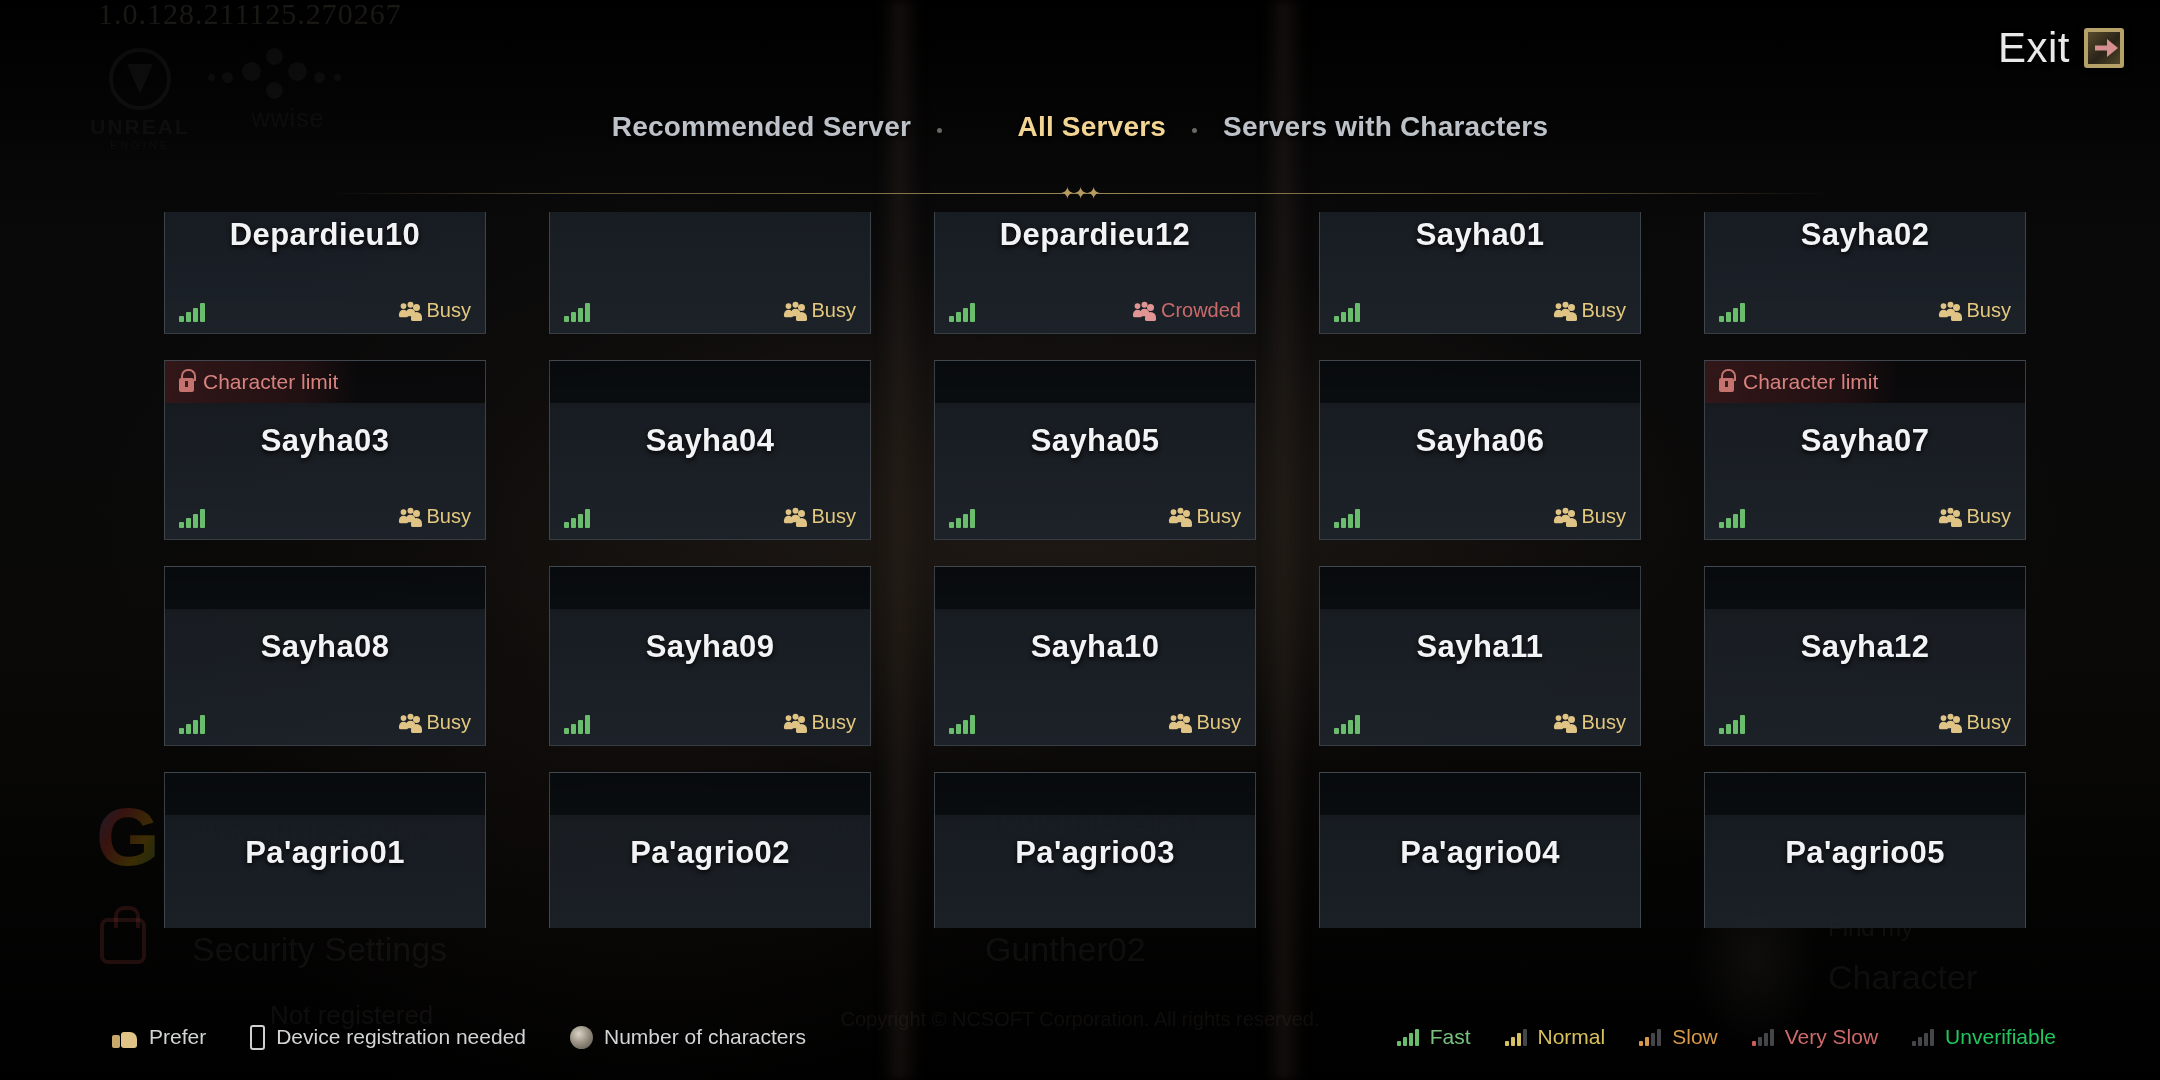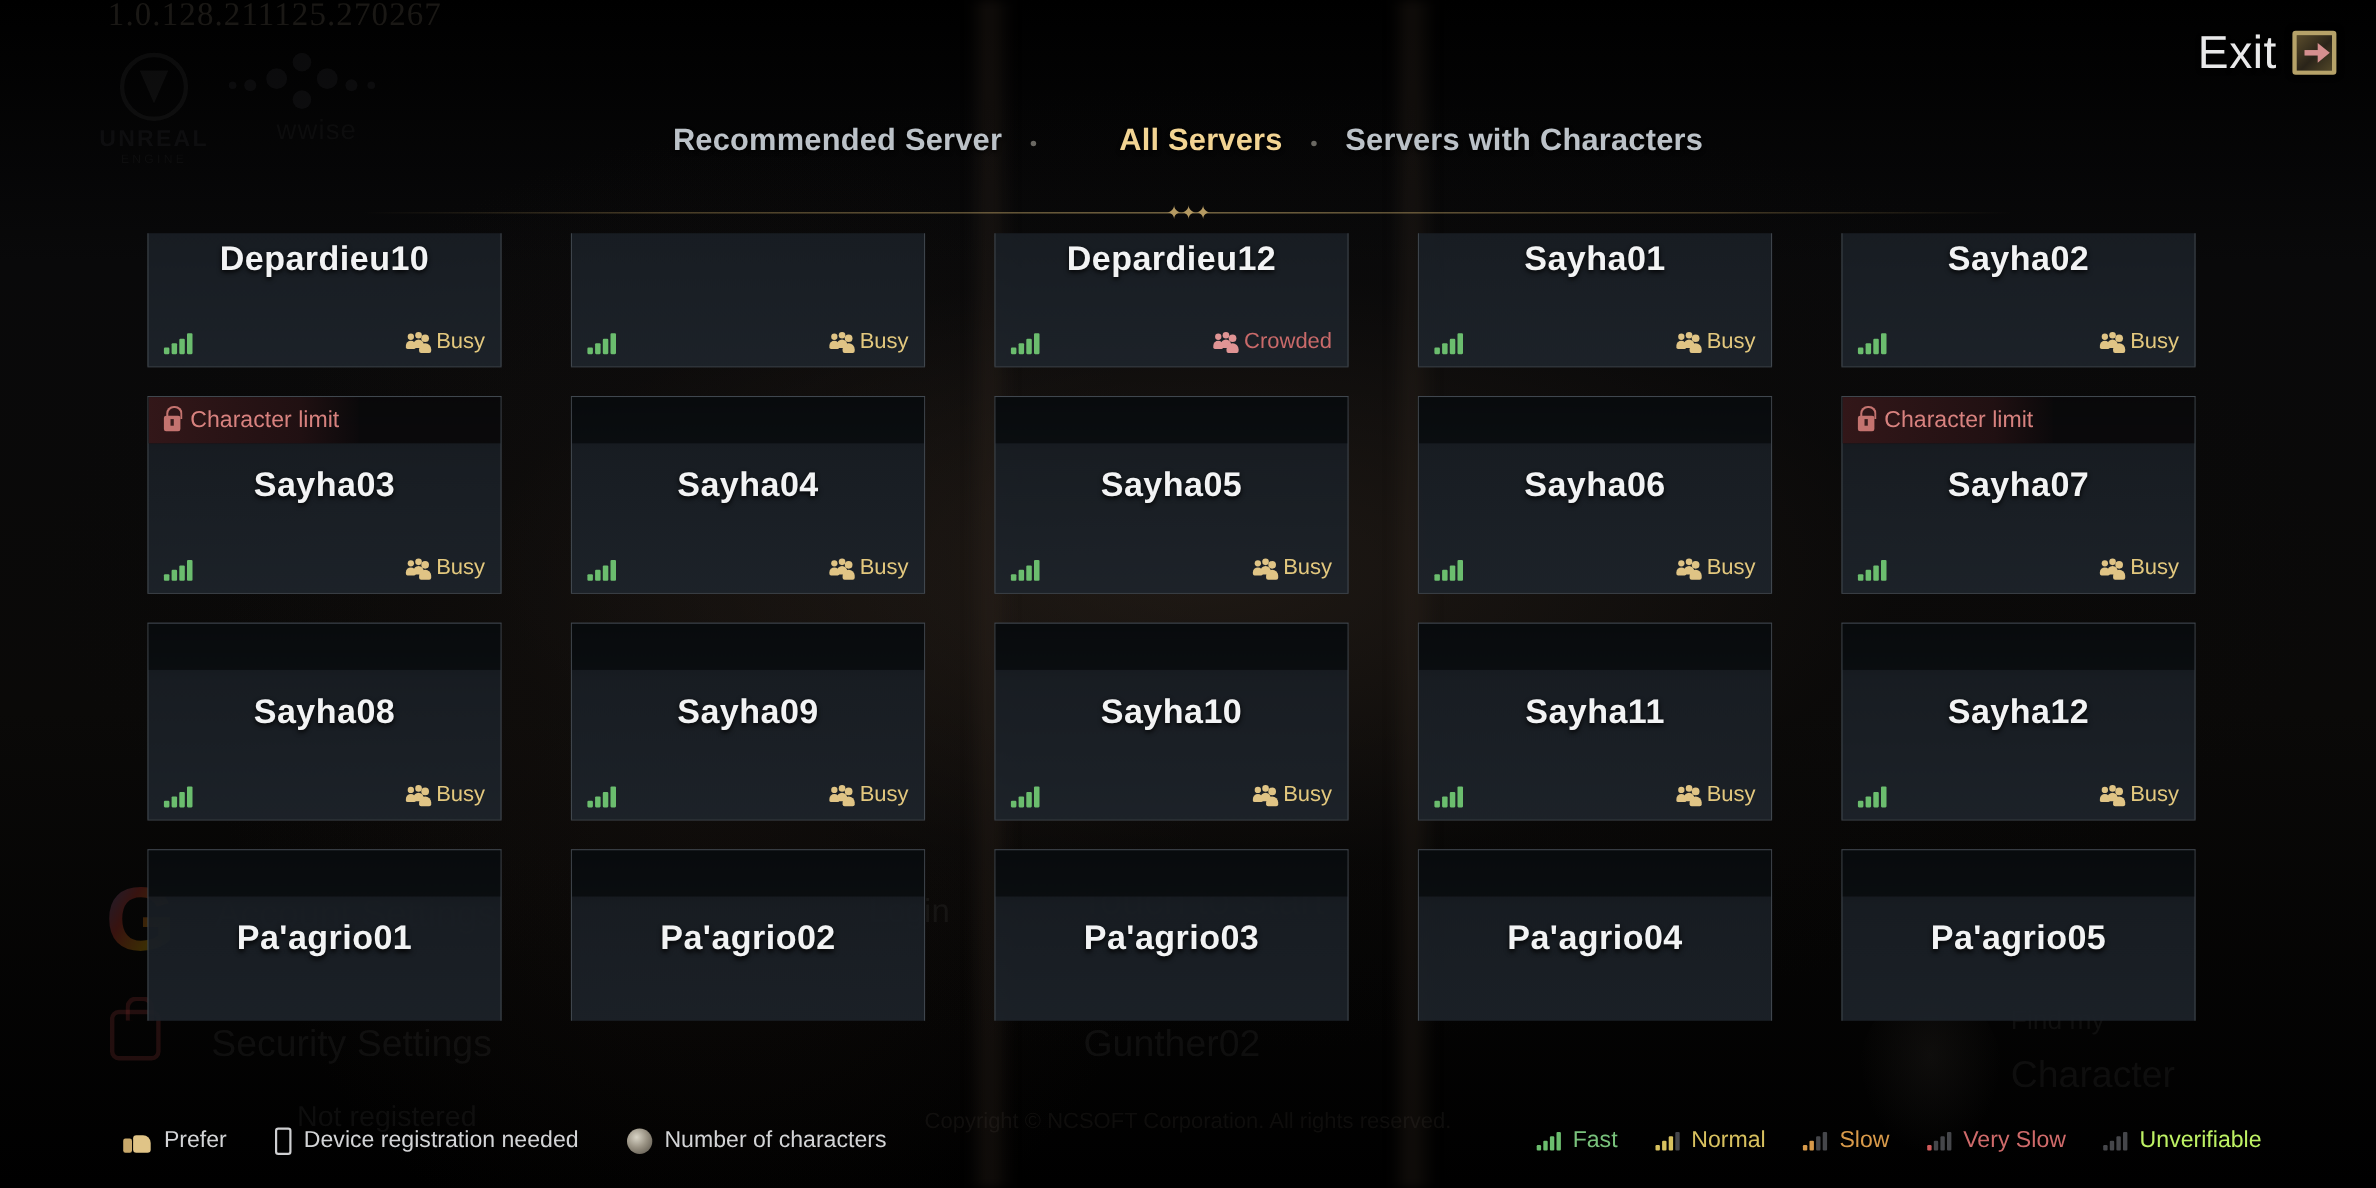--- a/index.html
+++ b/index.html
@@ -237,21 +237,21 @@
   
   .grid-clip {
     position: absolute;
     left: 0; right: 0;
     top: 212px;
     height: 716px;
     overflow: hidden;
   }
   .grid {
     position: absolute;
-    left: 134px;
+    left: 164px;
     top: -58px;
     width: 1865px;
     display: grid;
     grid-template-columns: repeat(5, 322px);
     column-gap: 63px;
     row-gap: 26px;
   }
 
   .card {
     position: relative;
@@ -376,21 +376,21 @@
   .legend-item {
     display: flex; align-items: center; gap: 11px;
     font-size: 21px;
     color: #d3d4d6;
     white-space: nowrap;
   }
   .legend-item.fast { color: #79c27c; }
   .legend-item.normal { color: #d8c15f; }
   .legend-item.slow { color: #d89a4a; }
   .legend-item.veryslow { color: #cf6a6a; }
-  .legend-item.unverifiable { color: #bef264; justify-content: flex-end; }
+  .legend-item.unverifiable { color: #22c55e; justify-content: flex-end; }
 
   .thumb-icon {
     position: relative; width: 26px; height: 22px; flex: 0 0 auto;
   }
   .thumb-icon::before {
     content: "";
     position: absolute; left: 0; bottom: 0;
     width: 8px; height: 13px;
     background: #c9a96b; border-radius: 2px;
   }

